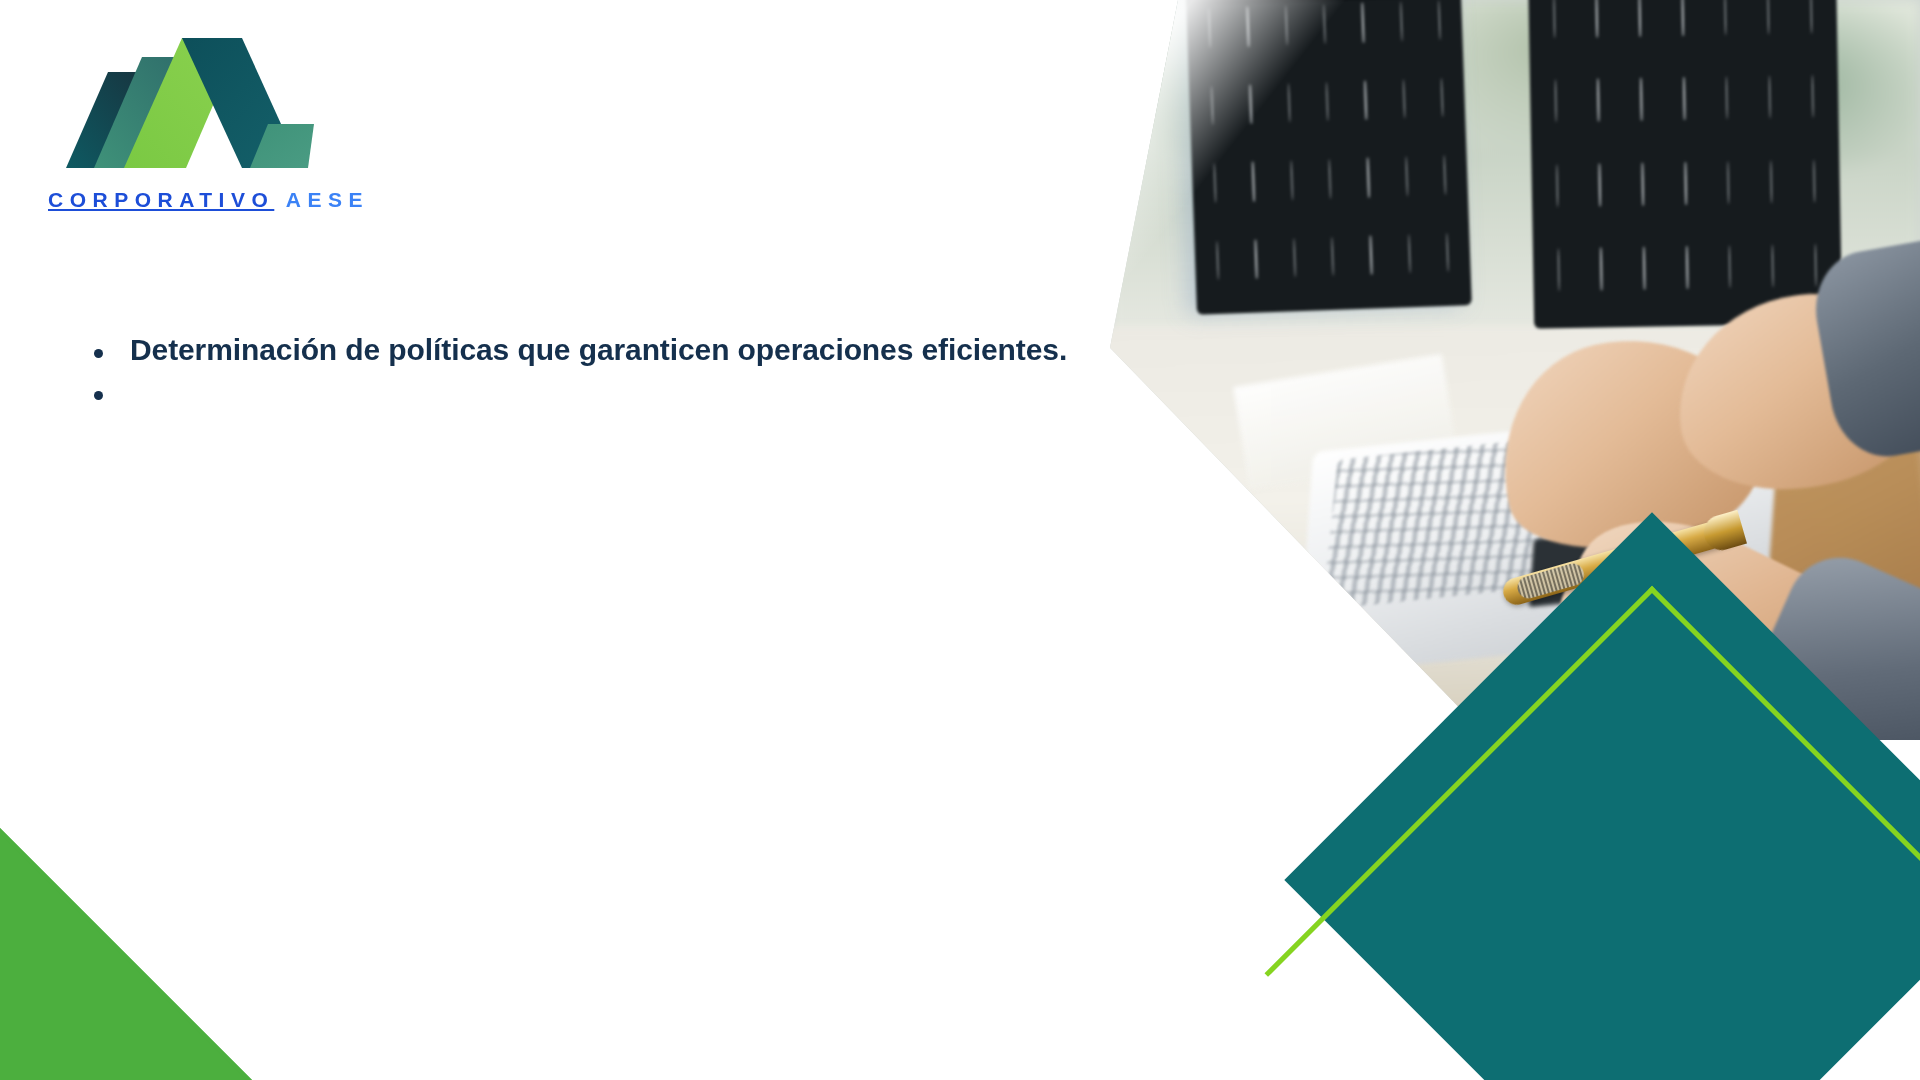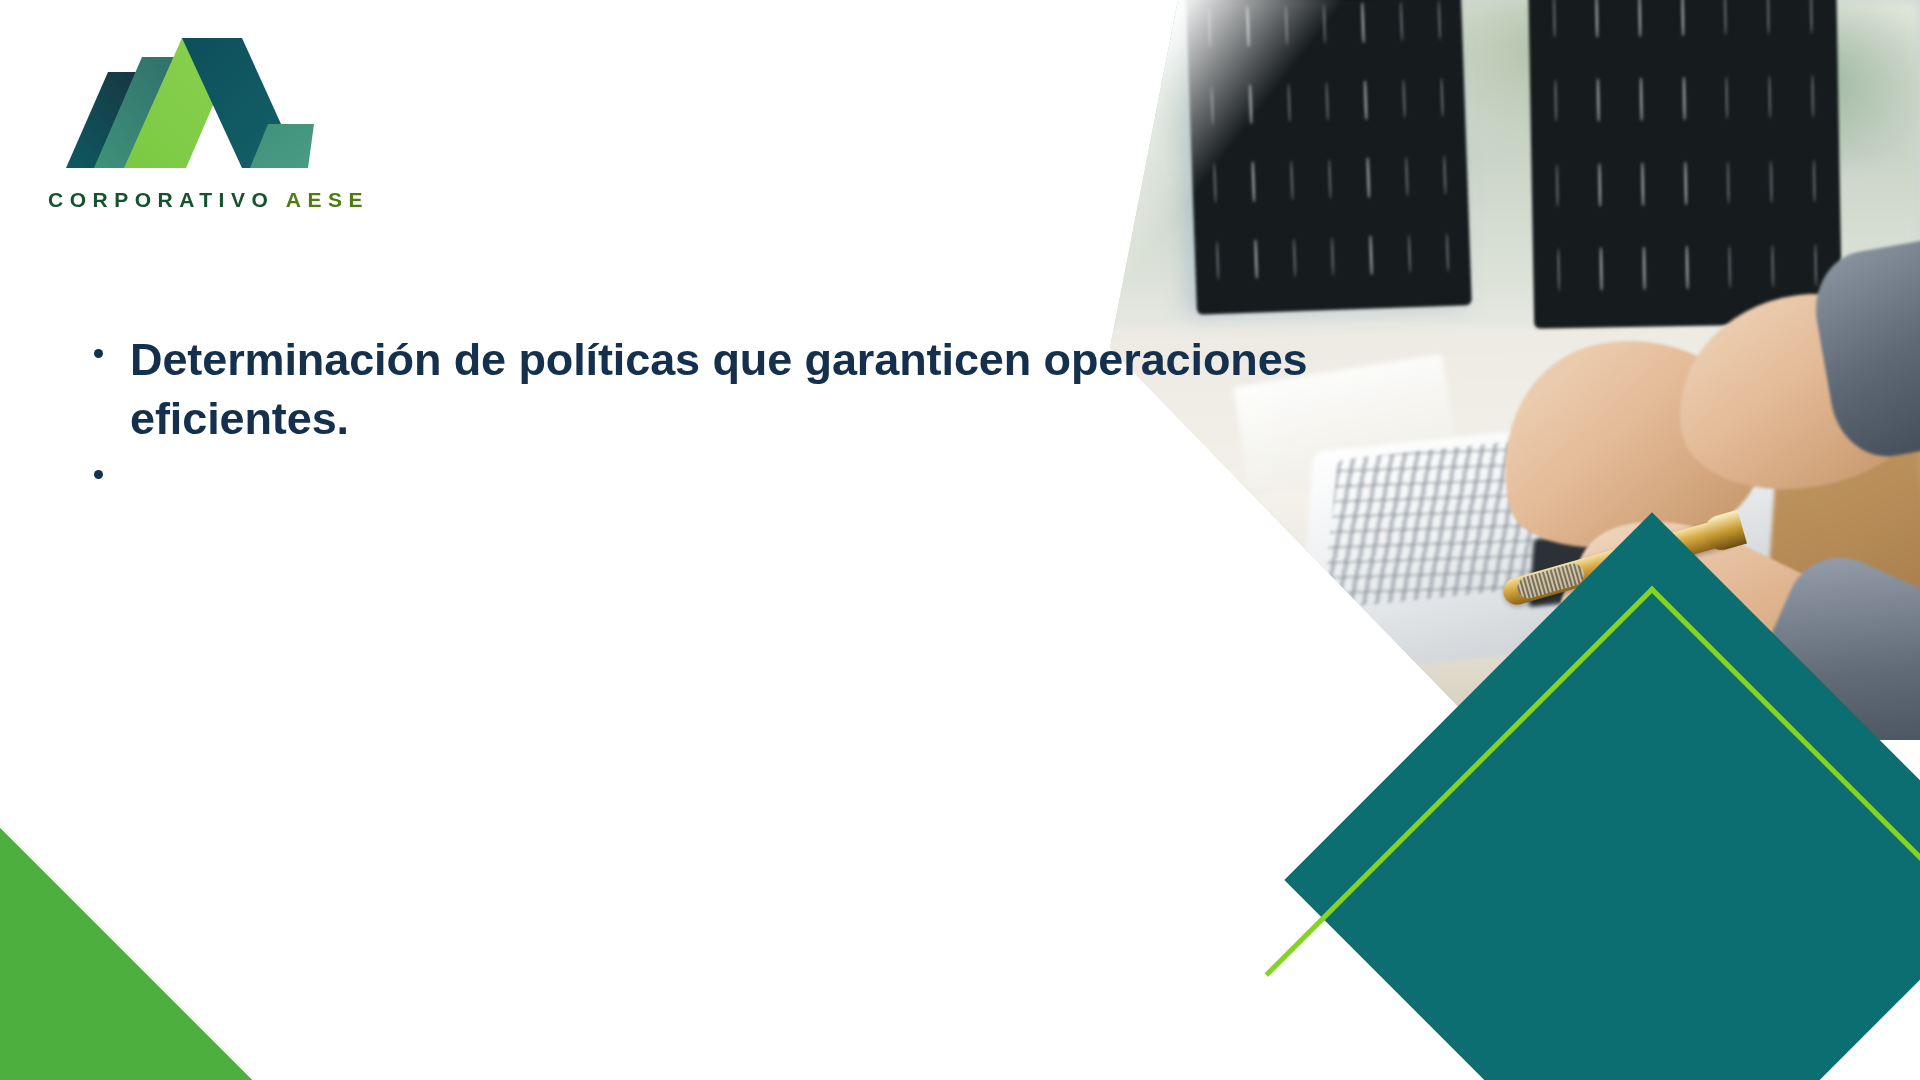--- a/index.html
+++ b/index.html
@@ -273,41 +273,41 @@
   }
   .logo-mark { display: block; width: 270px; height: 160px; }
   .logo-word {
     margin-top: 2px;
     margin-left: 2px;
     font-size: 21px;
     font-weight: 700;
     letter-spacing: 6.5px;
     white-space: nowrap;
   }
-  .logo-word .w1 { color: #14532d; }
-  .logo-word .w2 { color: #4d7c0f; margin-top: 32px; }
+  .logo-word .w1 { color: #1d4ed8; text-decoration: underline; }
+  .logo-word .w2 { color: #3b82f6; margin-top: 32px; }
 
   
   .content {
     position: absolute;
     left: 78px;
     top: 330px;
     width: 1320px;
   }
   ul.bullets {
     list-style: none;
     margin: 0;
     padding: 0;
   }
   ul.bullets li {
     position: relative;
     padding-left: 52px;
     margin: 0 0 2px 0;
     color: #15304d;
-    font-size: 45px;
+    font-size: 30px;
     line-height: 1.32;
     font-weight: 700;
     letter-spacing: -0.1px;
   }
   ul.bullets li .dot {
     position: absolute;
     left: 16px;
     top: 19px;
     width: 9px;
     height: 9px;

